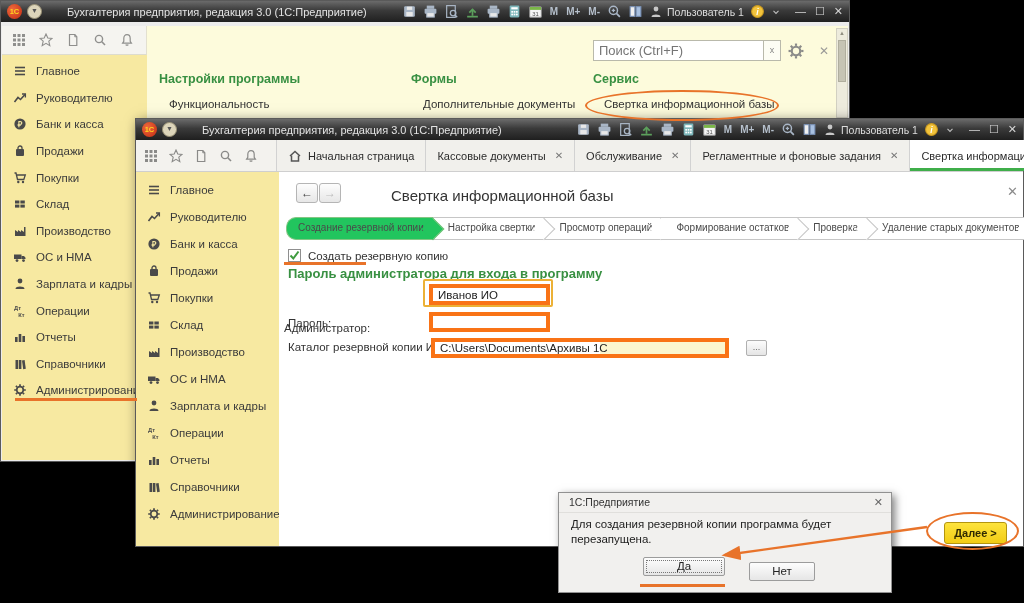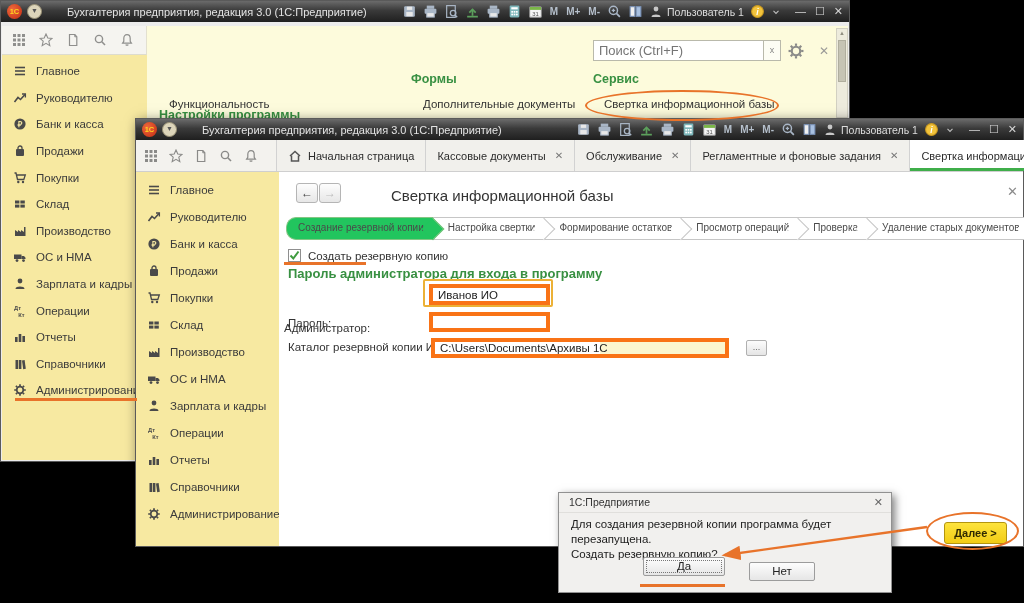--- a/index.html
+++ b/index.html
@@ -269,21 +269,21 @@
             <line x1="1.2" y1="7" x2="3" y2="7"></line>
             <line x1="11" y1="7" x2="12.8" y2="7"></line>
             <line x1="2.9" y1="2.9" x2="4.2" y2="4.2"></line>
             <line x1="9.8" y1="9.8" x2="11.1" y2="11.1"></line>
             <line x1="2.9" y1="11.1" x2="4.2" y2="9.8"></line>
             <line x1="9.8" y1="4.2" x2="11.1" y2="2.9"></line>
           </g>
           <circle cx="7" cy="7" r="3.3" fill="none" stroke="currentColor" stroke-width="1.7"></circle>
         </svg></div>
     <div class="panel-close" style="left:672px;top:18px;">✕</div>
-    <div class="sec-header" style="left:12px;top:46px;margin-top:36px;">Настройки программы</div>
+    <div class="sec-header" style="left:12px;top:46px;">Настройки программы</div>
     <div class="sec-header" style="left:264px;top:46px;">Формы</div>
     <div class="sec-header" style="left:446px;top:46px;">Сервис</div>
     <div class="sec-item" style="left:22px;top:72px;">Функциональность</div>
     <div class="sec-item" style="left:276px;top:72px;">Дополнительные документы</div>
     <div class="sec-item" style="left:457px;top:72px;">Свертка информационной базы</div>
   </div>
   <div class="vscroll">
     <div class="up">▲</div>
     <div class="thumb"></div>
   </div>
@@ -751,22 +751,22 @@
         </div>
       </div>
     <div class="content">
       <div class="navbtn" style="left:17px;top:11px;color:#444;">←</div>
       <div class="navbtn" style="left:40px;top:11px;color:#bbb;">→</div>
       <div class="page-title">Свертка информационной базы</div>
       <div class="page-close">✕</div>
       <div class="steps" id="steps">
           <div class="step active" style="z-index:7;">Создание резервной копии</div>
           <div class="step" style="z-index:6;">Настройка свертки</div>
+          <div class="step" style="z-index:4;">Просмотр операций</div>
           <div class="step" style="z-index:5;">Формирование остатков</div>
-          <div class="step" style="z-index:4;">Просмотр операций</div>
           <div class="step" style="z-index:3;">Проверка</div>
           <div class="step" style="z-index:2;">Удаление старых документов</div>
         </div>
       <div class="cbrow">
         <div class="cb">
           <svg viewBox="0 0 11 11">
               <polyline points="1.5,5.5 4.3,8.5 9.5,1.5" fill="none" stroke="#3f9c3f" stroke-width="2"></polyline>
             </svg>
         </div>
         <div class="cb-label">Создать резервную копию</div>
@@ -782,21 +782,20 @@
       <div class="next-btn">Далее &gt;</div>
     </div>
   </div>
 </div>
 
 <div id="dialog">
   <div class="dtitle">1С:Предприятие</div>
   <div class="dclose">✕</div>
   <div class="dmsg">
     <div>Для создания резервной копии программа будет перезапущена.</div>
-    <div>Создать резервную копию?</div>
   </div>
   <div class="dlg-btn" id="btn-yes">Да</div>
   <div class="dlg-btn" id="btn-no">Нет</div>
 </div>
 
 <div class="anno a-ellipse" style="left:585px;top:90px;width:194px;height:31px;"></div>
 <div class="anno a-ellipse" style="left:926px;top:512px;width:93px;height:38px;"></div>
 <div class="anno a-box" style="left:423px;top:279px;width:130px;height:28px;"></div>
 <div class="anno a-line" style="left:284px;top:259px;width:82px;height:3px;"></div>
 <div class="anno a-line" style="left:15px;top:395px;width:122px;height:3px;"></div>

